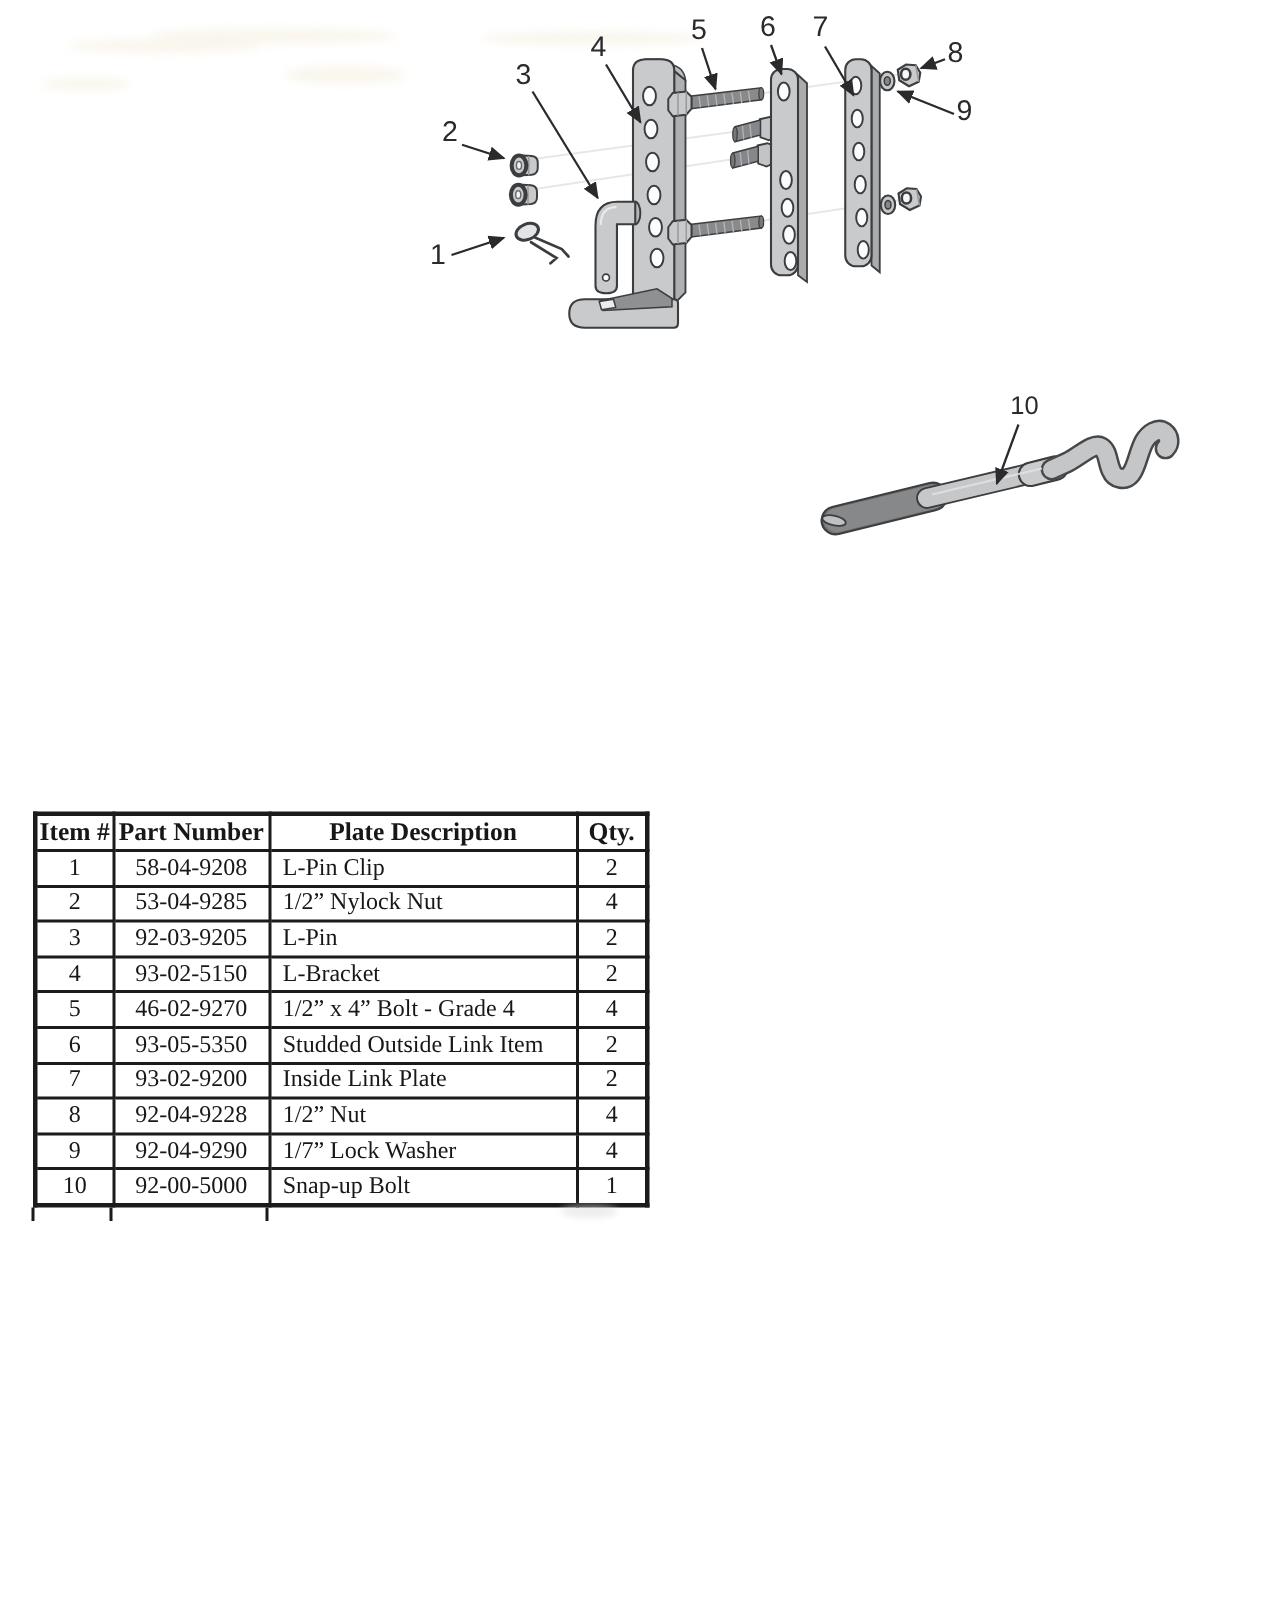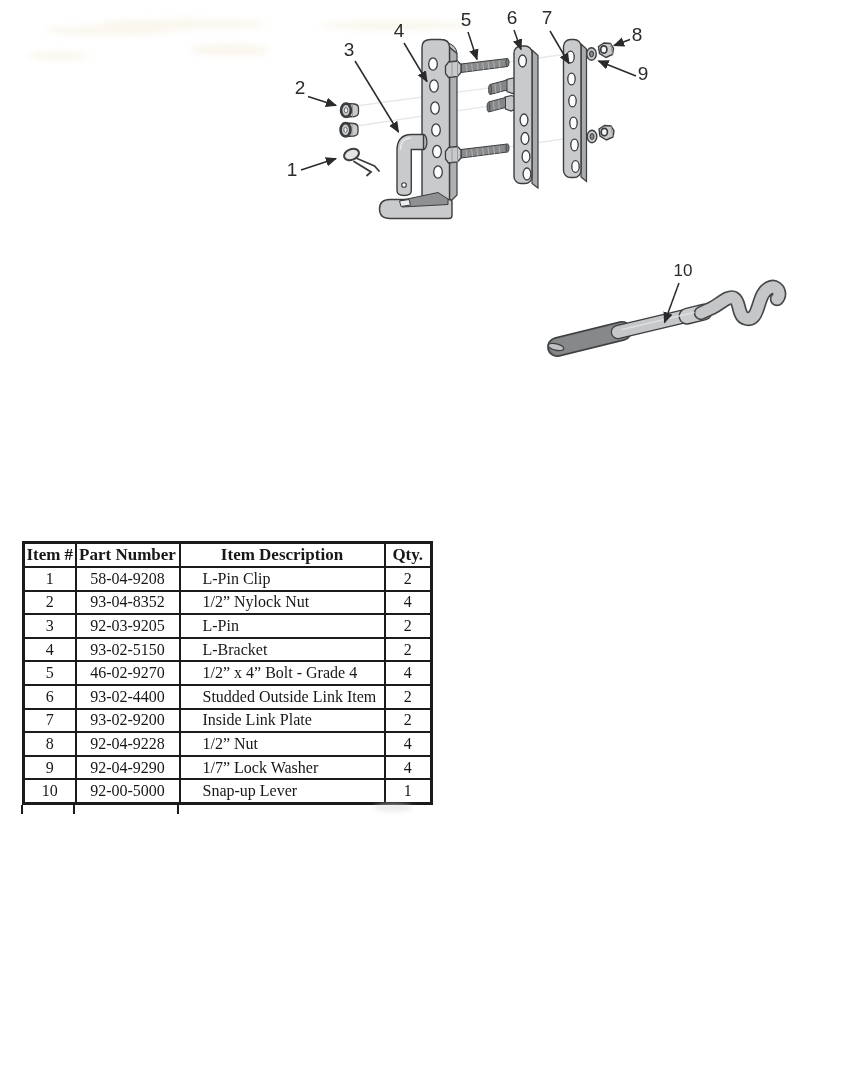--- a/index.html
+++ b/index.html
@@ -16,21 +16,21 @@
   .callout-num.small{font-size:17px;}
 
   
   .parts-table{position:absolute;left:22px;top:541px;width:408px;border-collapse:collapse;
       table-layout:fixed;font-family:"Liberation Serif",serif;color:#171717;background:#fff;
       border:3px solid #1b1b1b;}
   .parts-table th,.parts-table td{border:solid #1b1b1b;border-width:2.4px 2px;overflow:hidden;
       white-space:nowrap;}
   .parts-table th{font-size:17px;font-weight:bold;height:20px;text-align:center;padding:1px 0;}
   .parts-table td{font-size:16px;height:19.6px;padding:1px 0;text-align:center;}
-  .parts-table td.desc{text-align:left;padding-left:22px;}
+  .parts-table td.desc{text-align:left;padding-left:8px;}
 
   .stub{position:absolute;top:805px;width:2.4px;height:9px;background:#1b1b1b;}
   .table-artifact{position:absolute;left:374px;top:803px;width:38px;height:9px;background:#dcdcdc;
       filter:blur(2px);opacity:.5;border-radius:50%;}
 </style>
 </head>
 <body>
 
 <div class="page">
 
@@ -209,34 +209,34 @@
     <colgroup>
         <col style="width:52px">
         <col style="width:104px">
         <col style="width:205px">
         <col style="width:47px">
       </colgroup>
     <thead>
       <tr>
         <th>Item #</th>
         <th>Part Number</th>
-        <th>Item Description</th>
+        <th>Plate Description</th>
         <th>Qty.</th>
       </tr>
     </thead>
     <tbody>
       <tr>
         <td>1</td>
         <td>58-04-9208</td>
         <td class="desc">L-Pin Clip</td>
         <td>2</td>
       </tr>
       <tr>
         <td>2</td>
-        <td>93-04-8352</td>
+        <td>53-04-9285</td>
         <td class="desc">1/2” Nylock Nut</td>
         <td>4</td>
       </tr>
       <tr>
         <td>3</td>
         <td>92-03-9205</td>
         <td class="desc">L-Pin</td>
         <td>2</td>
       </tr>
       <tr>
@@ -246,21 +246,21 @@
         <td>2</td>
       </tr>
       <tr>
         <td>5</td>
         <td>46-02-9270</td>
         <td class="desc">1/2” x 4” Bolt - Grade 4</td>
         <td>4</td>
       </tr>
       <tr>
         <td>6</td>
-        <td>93-02-4400</td>
+        <td>93-05-5350</td>
         <td class="desc">Studded Outside Link Item</td>
         <td>2</td>
       </tr>
       <tr>
         <td>7</td>
         <td>93-02-9200</td>
         <td class="desc">Inside Link Plate</td>
         <td>2</td>
       </tr>
       <tr>
@@ -271,21 +271,21 @@
       </tr>
       <tr>
         <td>9</td>
         <td>92-04-9290</td>
         <td class="desc">1/7” Lock Washer</td>
         <td>4</td>
       </tr>
       <tr>
         <td>10</td>
         <td>92-00-5000</td>
-        <td class="desc">Snap-up Lever</td>
+        <td class="desc">Snap-up Bolt</td>
         <td>1</td>
       </tr>
     </tbody>
   </table>
 
   <div class="stub" style="left:21px;"></div>
   <div class="stub" style="left:73px;"></div>
   <div class="stub" style="left:177px;"></div>
   <div class="table-artifact"></div>
 

